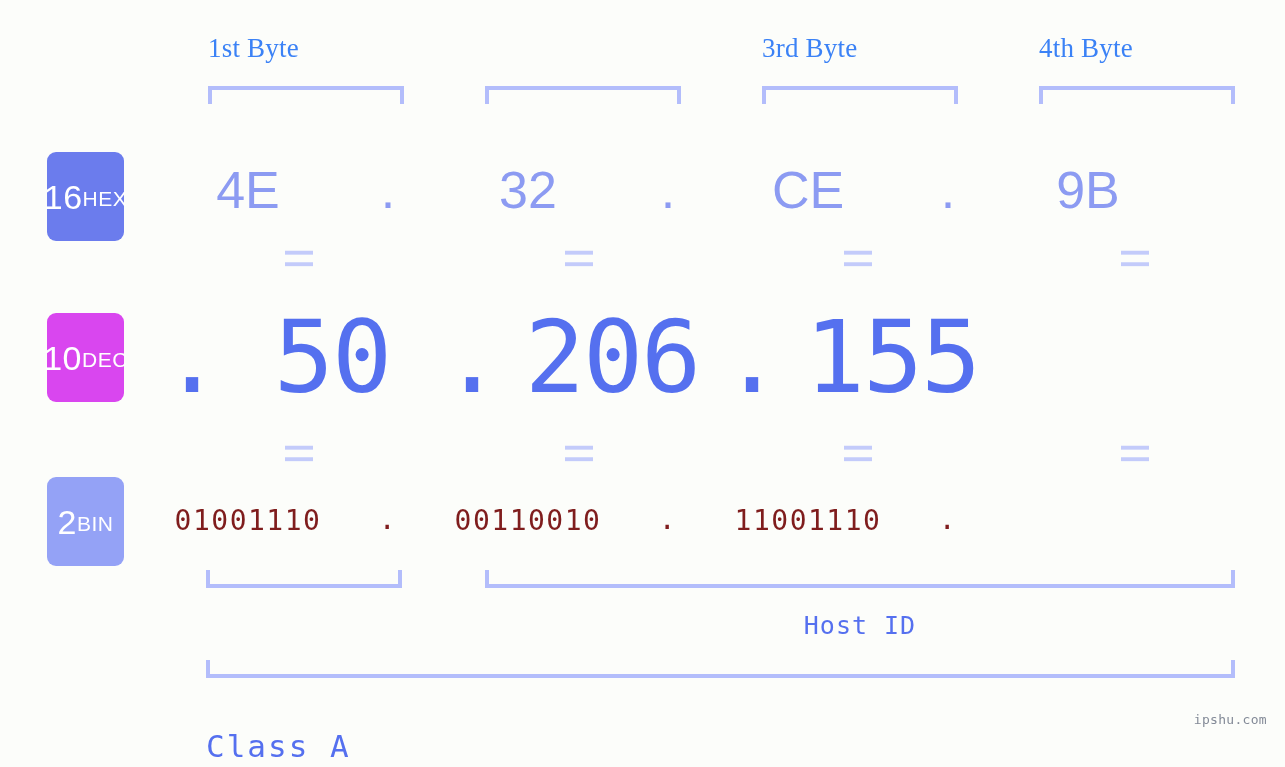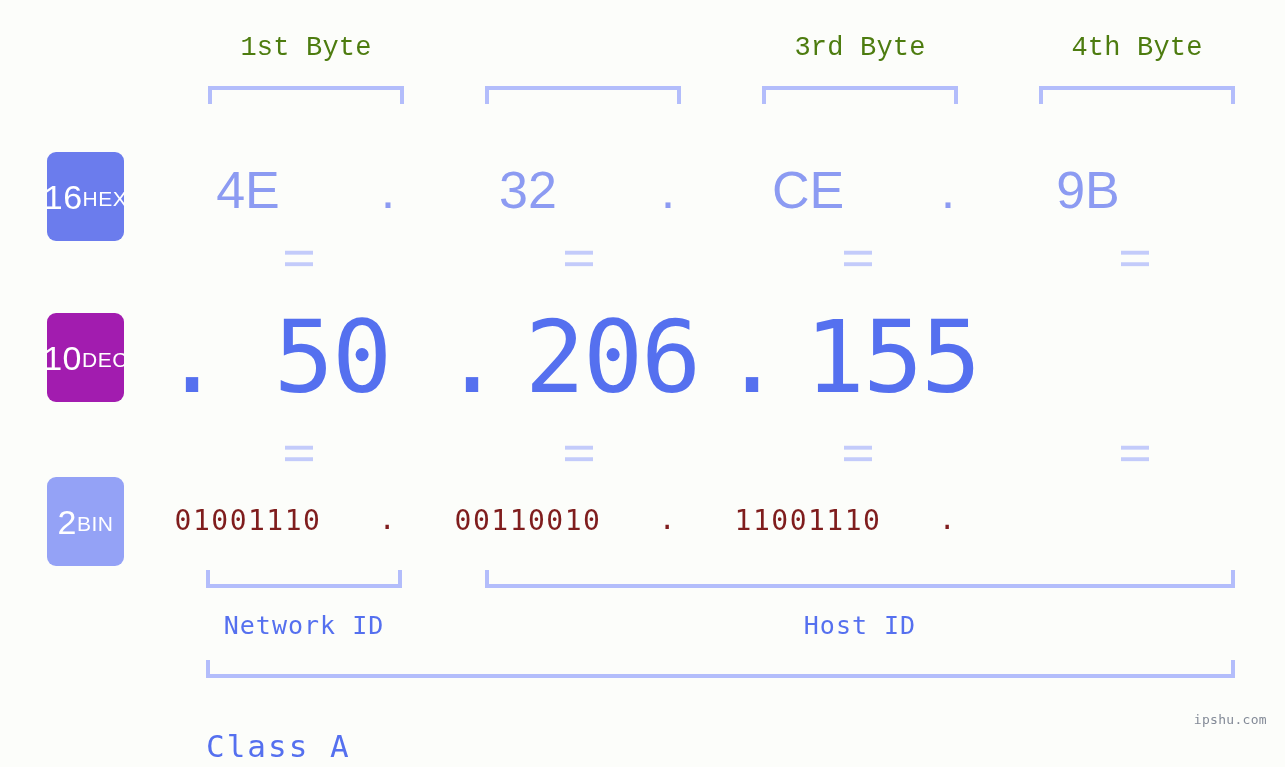--- a/index.html
+++ b/index.html
@@ -17,24 +17,23 @@
   #stage {
     position: relative;
     width: 1285px;
     height: 767px;
   }
 
   
   .byte-label {
     position: absolute;
     top: 33px;
-    font-family: Liberation Mono, monospace;
+    font-family: Liberation Serif, serif;
     font-size: 27px;
-    color: #4d7c0f;
-    text-align: center;
+    color: #3b82f6;
     letter-spacing: 0.2px;
     white-space: nowrap;
   }
 
   
   .bracket {
     position: absolute;
     box-sizing: border-box;
   }
   .bracket-down {           
@@ -70,21 +69,21 @@
     font-weight: 400;
     letter-spacing: 0.5px;
   }
   .badge .nm {
     font-size: 21px;
     font-weight: 400;
     margin-top: 3px;
     letter-spacing: 0.5px;
   }
   #badge-hex { top: 152px;  height: 89px; background: #6b7ced; }
-  #badge-dec { top: 313px;  height: 89px; background: #a21caf; }
+  #badge-dec { top: 313px;  height: 89px; background: #d946ef; }
   #badge-bin { top: 477px;  height: 89px; background: #94a2f6; }
 
   
   .row {
     position: absolute;
     display: flex;
     align-items: center;
     box-sizing: border-box;
   }
   .cell {
@@ -245,21 +244,20 @@
     <span class="sep">.</span>
     <span class="cell">00110010</span>
     <span class="sep">.</span>
     <span class="cell">11001110</span>
     <span class="sep">.</span>
   </div>
 
   <div class="bracket bracket-up" style="left:206px; top:570px; width:196px;"></div>
   <div class="bracket bracket-up" style="left:485px; top:570px; width:750px;"></div>
 
-  <div class="id-label" style="left:206px; width:196px;">Network ID</div>
   <div class="id-label" style="left:485px; width:750px;">Host ID</div>
 
   <div class="bracket bracket-up" style="left:206px; top:660px; width:1029px;"></div>
   <div id="class-label" style="left:206px; width:1029px;">Class A</div>
 
   <div id="watermark">ipshu.com</div>
 
 </div>
 
 </body></html>

